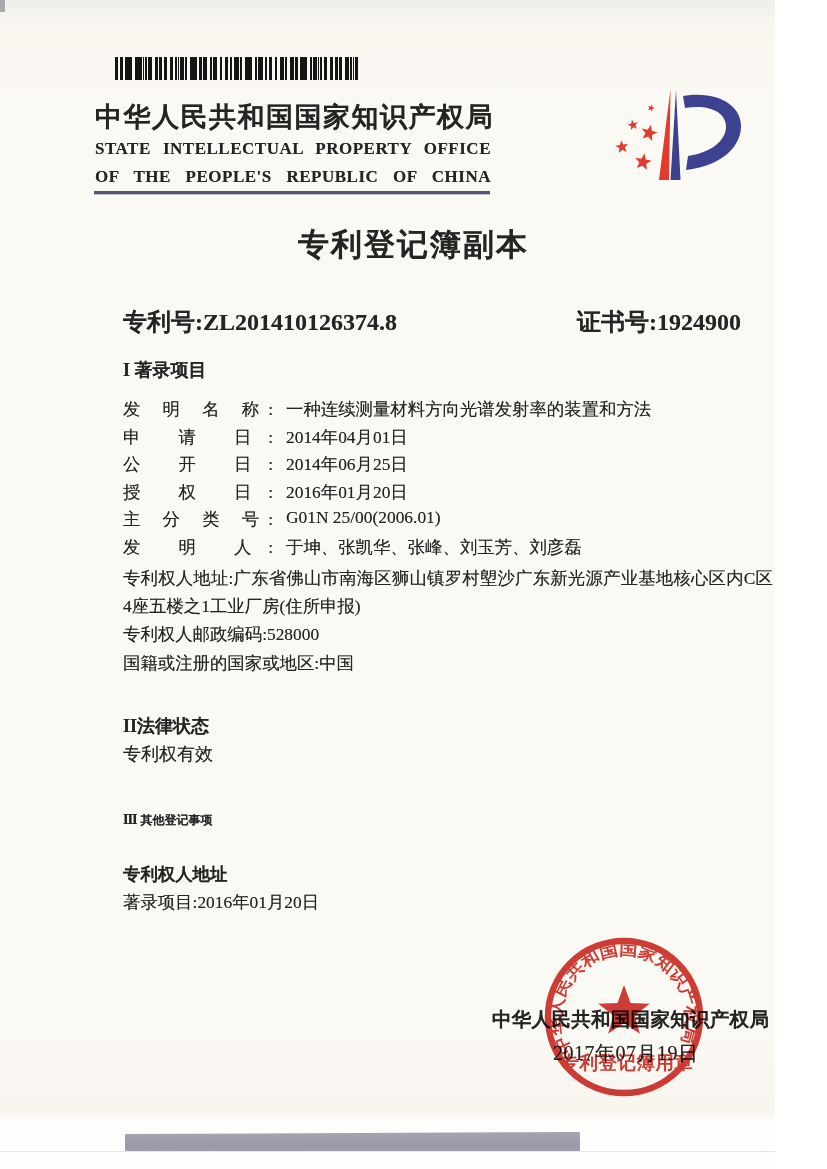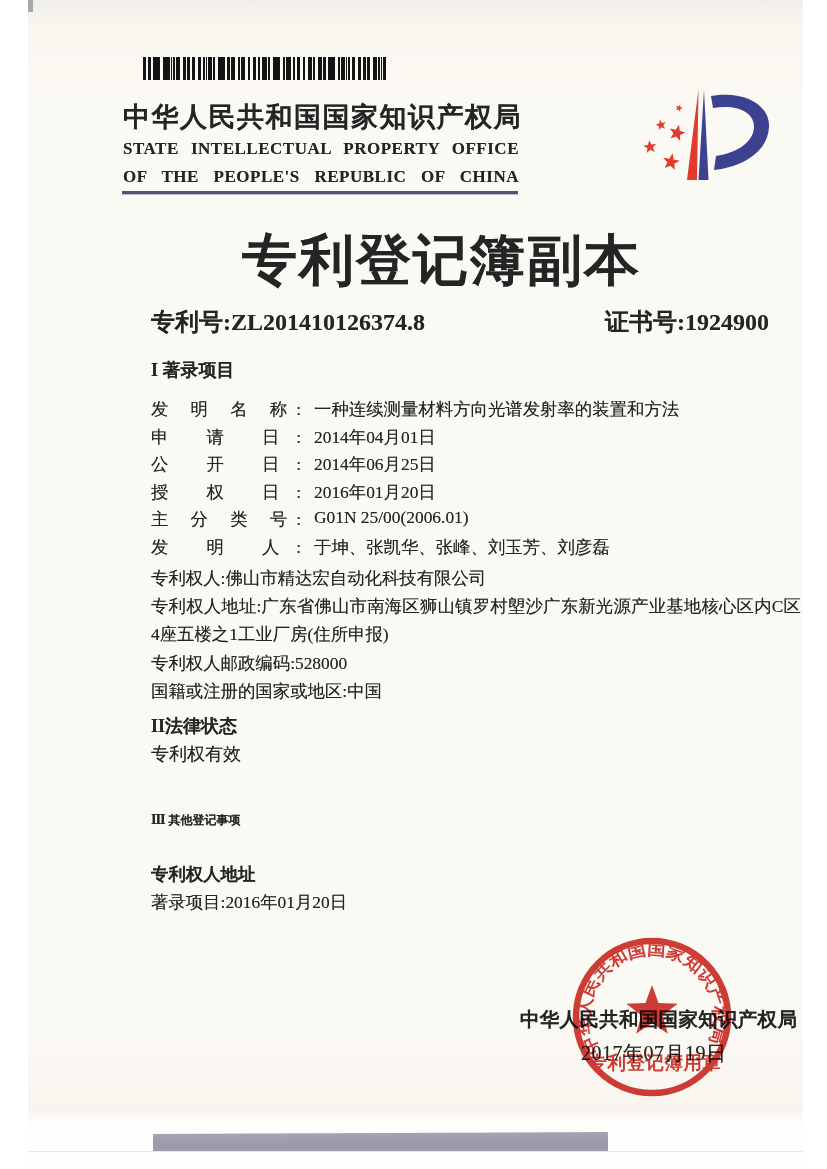--- a/index.html
+++ b/index.html
@@ -3,41 +3,40 @@
 <meta charset="utf-8">
 <style>
   html,body{margin:0;padding:0;background:#ffffff;}
   .page{
     position:relative;
     width:775px;height:1169px;
     overflow:hidden;
     background:linear-gradient(180deg,#f0eee8 0px,#f9f7f0 26px,#fbf9f3 120px,#fbf9f3 88%,#f7f5ee 95%,#fdfdfc 96%,#fefefe 100%);
     font-family:"Liberation Serif","DejaVu Serif",serif;
     color:#242424;
-    margin-left:28px;
   }
   .ink{color:#242424;text-shadow:0 0 .4px rgba(45,45,45,.55);}
   .corner-mark{position:absolute;left:0;top:0;width:5px;height:12px;background:#8a8a90;opacity:.7;}
   
   .barcode{
     position:absolute;left:115px;top:57px;width:243px;height:23px;
     background:
       repeating-linear-gradient(90deg,#141414 0 2px,transparent 2px 5px),
       repeating-linear-gradient(90deg,#141414 0 1px,transparent 1px 7px),
       repeating-linear-gradient(90deg,#141414 0 3px,transparent 3px 11px);
   }
   
   .org-cn{position:absolute;left:95px;top:99px;width:400px;font-size:27px;font-weight:bold;letter-spacing:1.5px;white-space:nowrap;}
   .org-en{position:absolute;left:95px;width:396px;font-size:17px;font-weight:bold;letter-spacing:.5px;text-align:justify;text-align-last:justify;white-space:nowrap0;}
   .org-en1{top:139px;}
   .org-en2{top:167px;}
   .hdr-divider{position:absolute;left:94px;top:191px;width:396px;height:3px;background:#565273;box-shadow:0 1px 0 rgba(86,82,115,.35);}
   .logo{position:absolute;left:583px;top:80px;width:165px;height:115px;}
   
-  .doc-title{position:absolute;left:0;top:224px;width:827px;text-align:center;font-size:55px;font-weight:bold;letter-spacing:2px;}
+  .doc-title{position:absolute;left:0;top:224px;width:827px;text-align:center;font-size:31px;font-weight:bold;letter-spacing:2px;}
   
   .num-row{position:absolute;left:123px;top:306px;width:620px;font-size:24px;font-weight:bold;}
   .cert-no{position:absolute;left:454px;top:0;font-weight:bold;}
   
   .sec1-heading{position:absolute;left:123px;top:358px;font-size:18px;font-weight:bold;}
   .fields{position:absolute;left:123px;top:397px;width:660px;}
   .frow{height:27.5px;font-size:17.4px;white-space:nowrap;}
   .flabel{display:inline-block;width:150px;text-align:justify;text-align-last:justify;vertical-align:top;}
   .fvalue{display:inline-block;margin-left:13px;vertical-align:top;}
   .patentee{position:absolute;left:123px;top:564px;width:650px;font-size:17.4px;line-height:28.2px;text-align:justify;}
@@ -111,21 +110,20 @@
     </div>
     <div class="frow">
       <span class="flabel">主 分 类 号:</span><span class="fvalue">G01N 25/00(2006.01)</span>
     </div>
     <div class="frow">
       <span class="flabel">发 明 人:</span><span class="fvalue">于坤、张凯华、张峰、刘玉芳、刘彦磊</span>
     </div>
   </div>
 
   <div class="patentee ink">
-    <p class="pline">专利权人:佛山市精达宏自动化科技有限公司</p>
     <p class="pline">专利权人地址:广东省佛山市南海区狮山镇罗村塱沙广东新光源产业基地核心区内C区4座五楼之1工业厂房(住所申报)</p>
     <p class="pline">专利权人邮政编码:528000</p>
     <p class="pline">国籍或注册的国家或地区:中国</p>
   </div>
 
   <div class="sec2-heading ink">II法律状态</div>
   <div class="legal-status ink">专利权有效</div>
 
   <div class="sec3-heading ink">Ⅲ 其他登记事项</div>
   <div class="grant-sub ink">专利权人地址</div>

